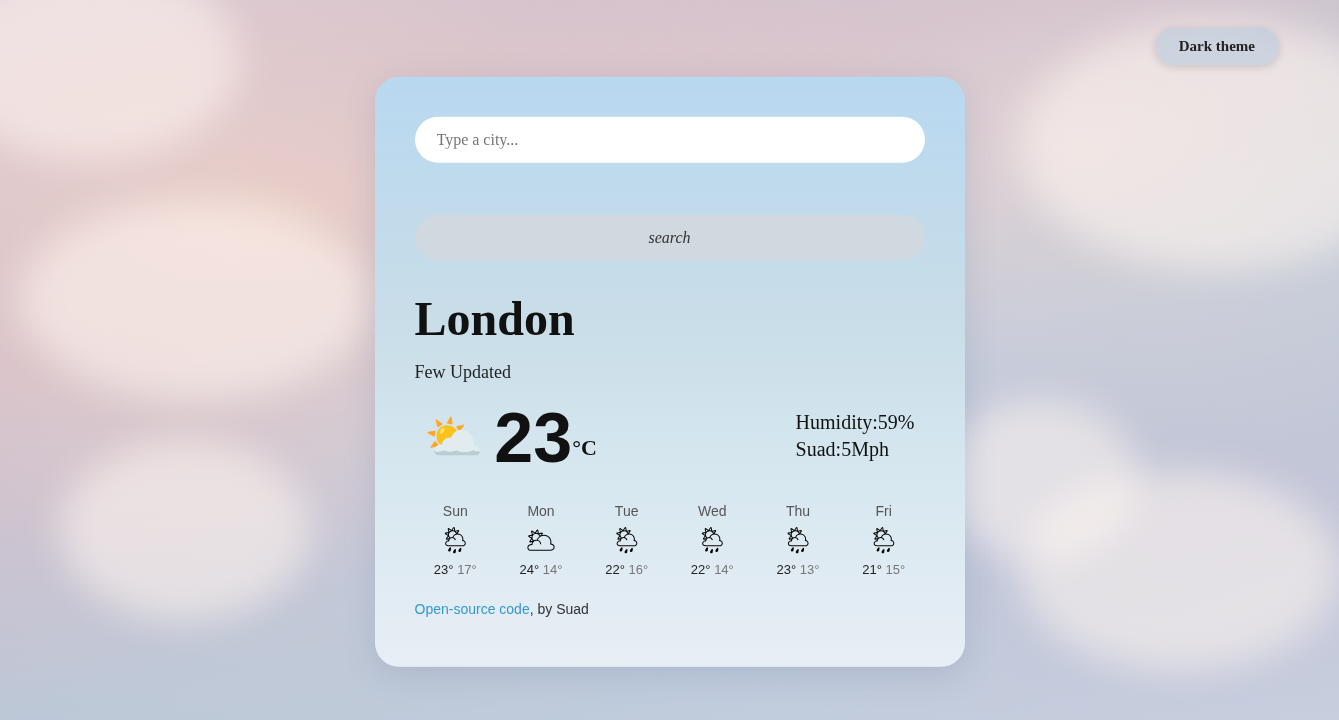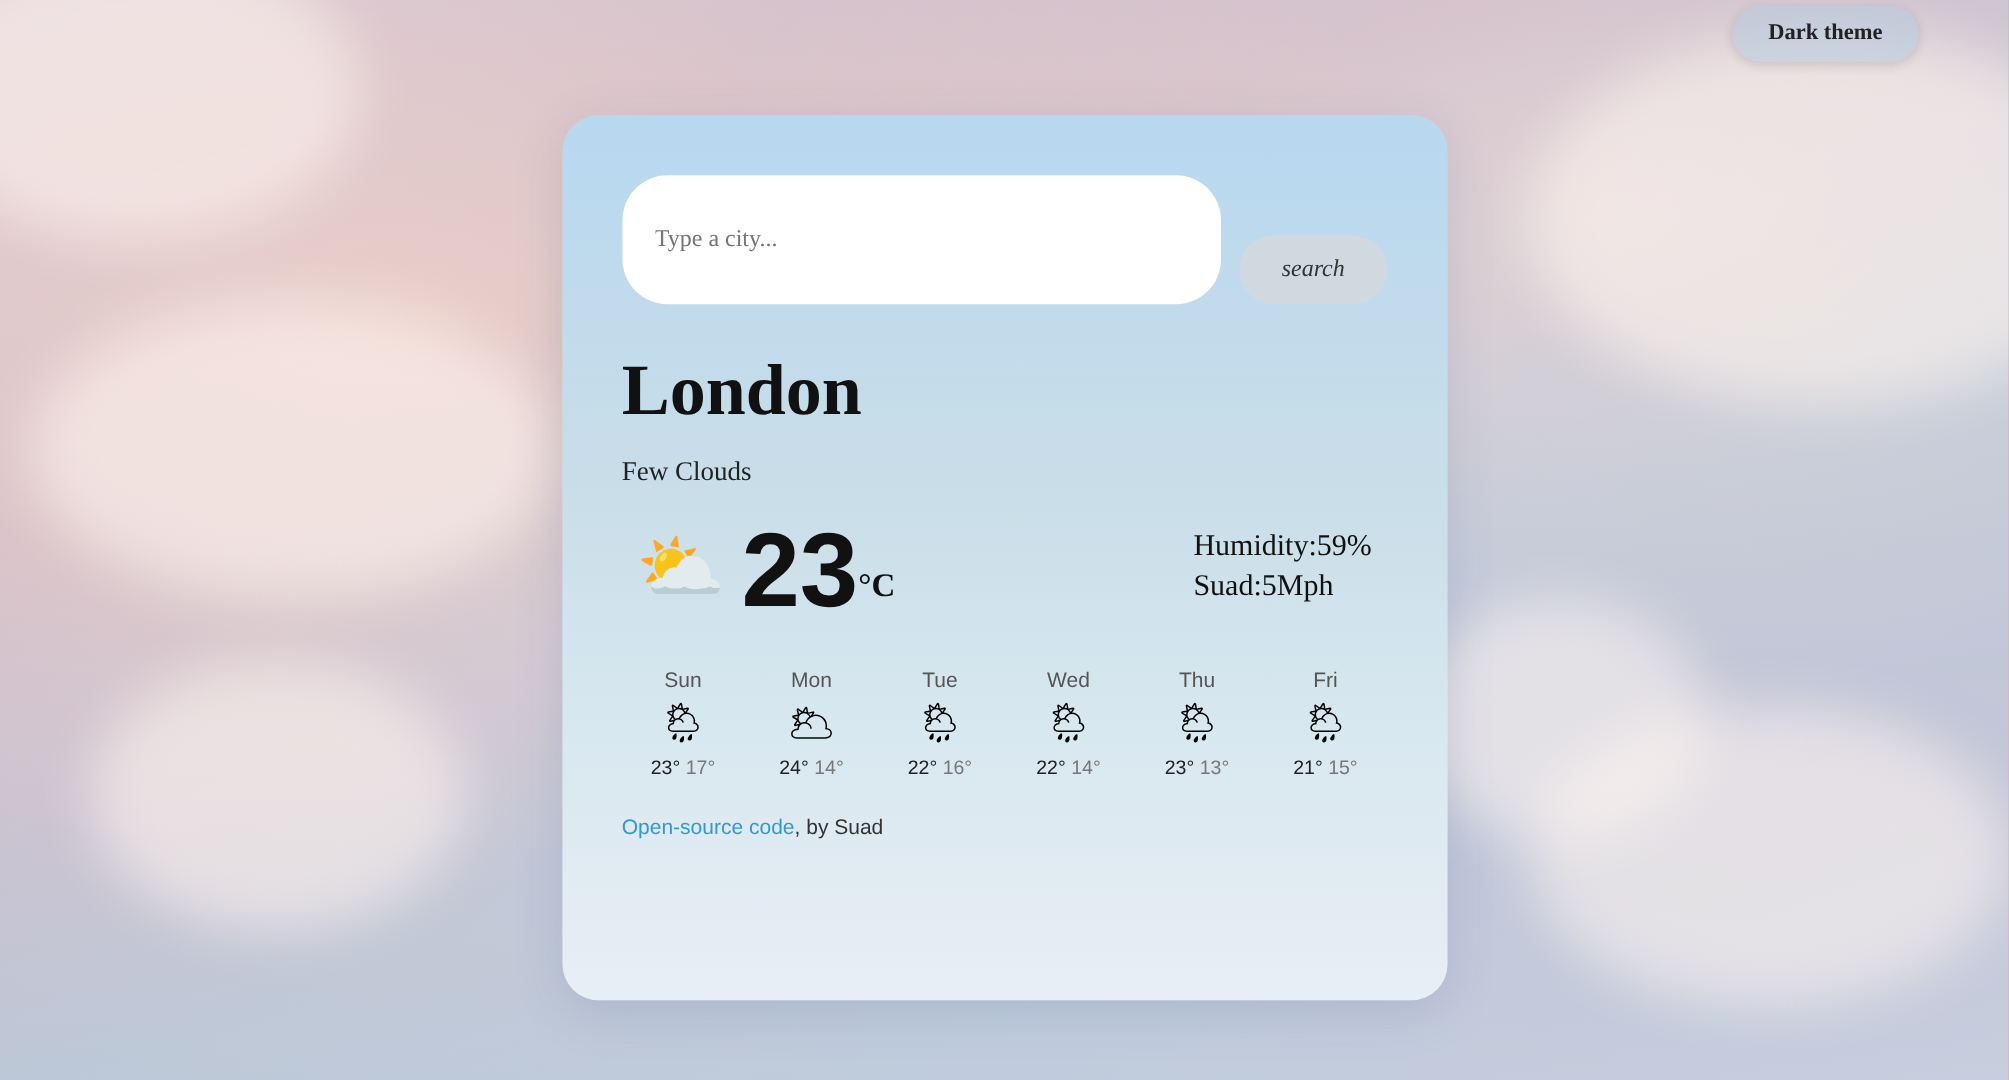--- a/index.html
+++ b/index.html
@@ -31,21 +31,21 @@
     .cloud-blob {
       position: absolute;
       border-radius: 50%;
       background: rgba(255, 245, 240, 0.55);
       filter: blur(18px);
     }
 
     
     .dark-theme-btn {
       position: absolute;
-      top: 4px;
+      top: 28px;
       right: 60px;
       z-index: 10;
       background: rgba(180, 200, 220, 0.55);
       border: none;
       border-radius: 30px;
       padding: 10px 24px;
       font-size: 15px;
       font-family: 'Georgia', serif;
       font-weight: bold;
       color: #222;
@@ -67,20 +67,21 @@
       z-index: 5;
       padding: 40px 40px 30px 40px;
       box-shadow: 0 8px 32px rgba(80,100,140,0.18);
     }
 
     
     .search-row {
       display: flex;
       gap: 12px;
       margin-bottom: 30px;
+      flex-direction: column;
     }
 
     .city-input {
       flex: 1;
       padding: 14px 22px;
       border-radius: 30px;
       border: none;
       background: #fff;
       font-size: 16px;
       color: #888;
@@ -239,21 +240,21 @@
 <button class="dark-theme-btn">Dark theme</button>
 
 <div class="weather-card">
 
   <div class="search-row">
     <input class="city-input" type="text" placeholder="Type a city..." style="">
     <button class="search-btn">search</button>
   </div>
 
   <div class="city-name">London</div>
-  <div class="weather-desc">Few Clouds</div>
+  <div class="weather-desc">Few Updated</div>
 
   <div class="main-weather">
     <div class="temp-section">
       <span class="weather-icon-main">⛅</span>
       <span>
         <span class="temperature">23</span><span class="temp-unit">°C</span>
       </span>
     </div>
     <div class="weather-stats">
       <div>Humidity:59%</div>

